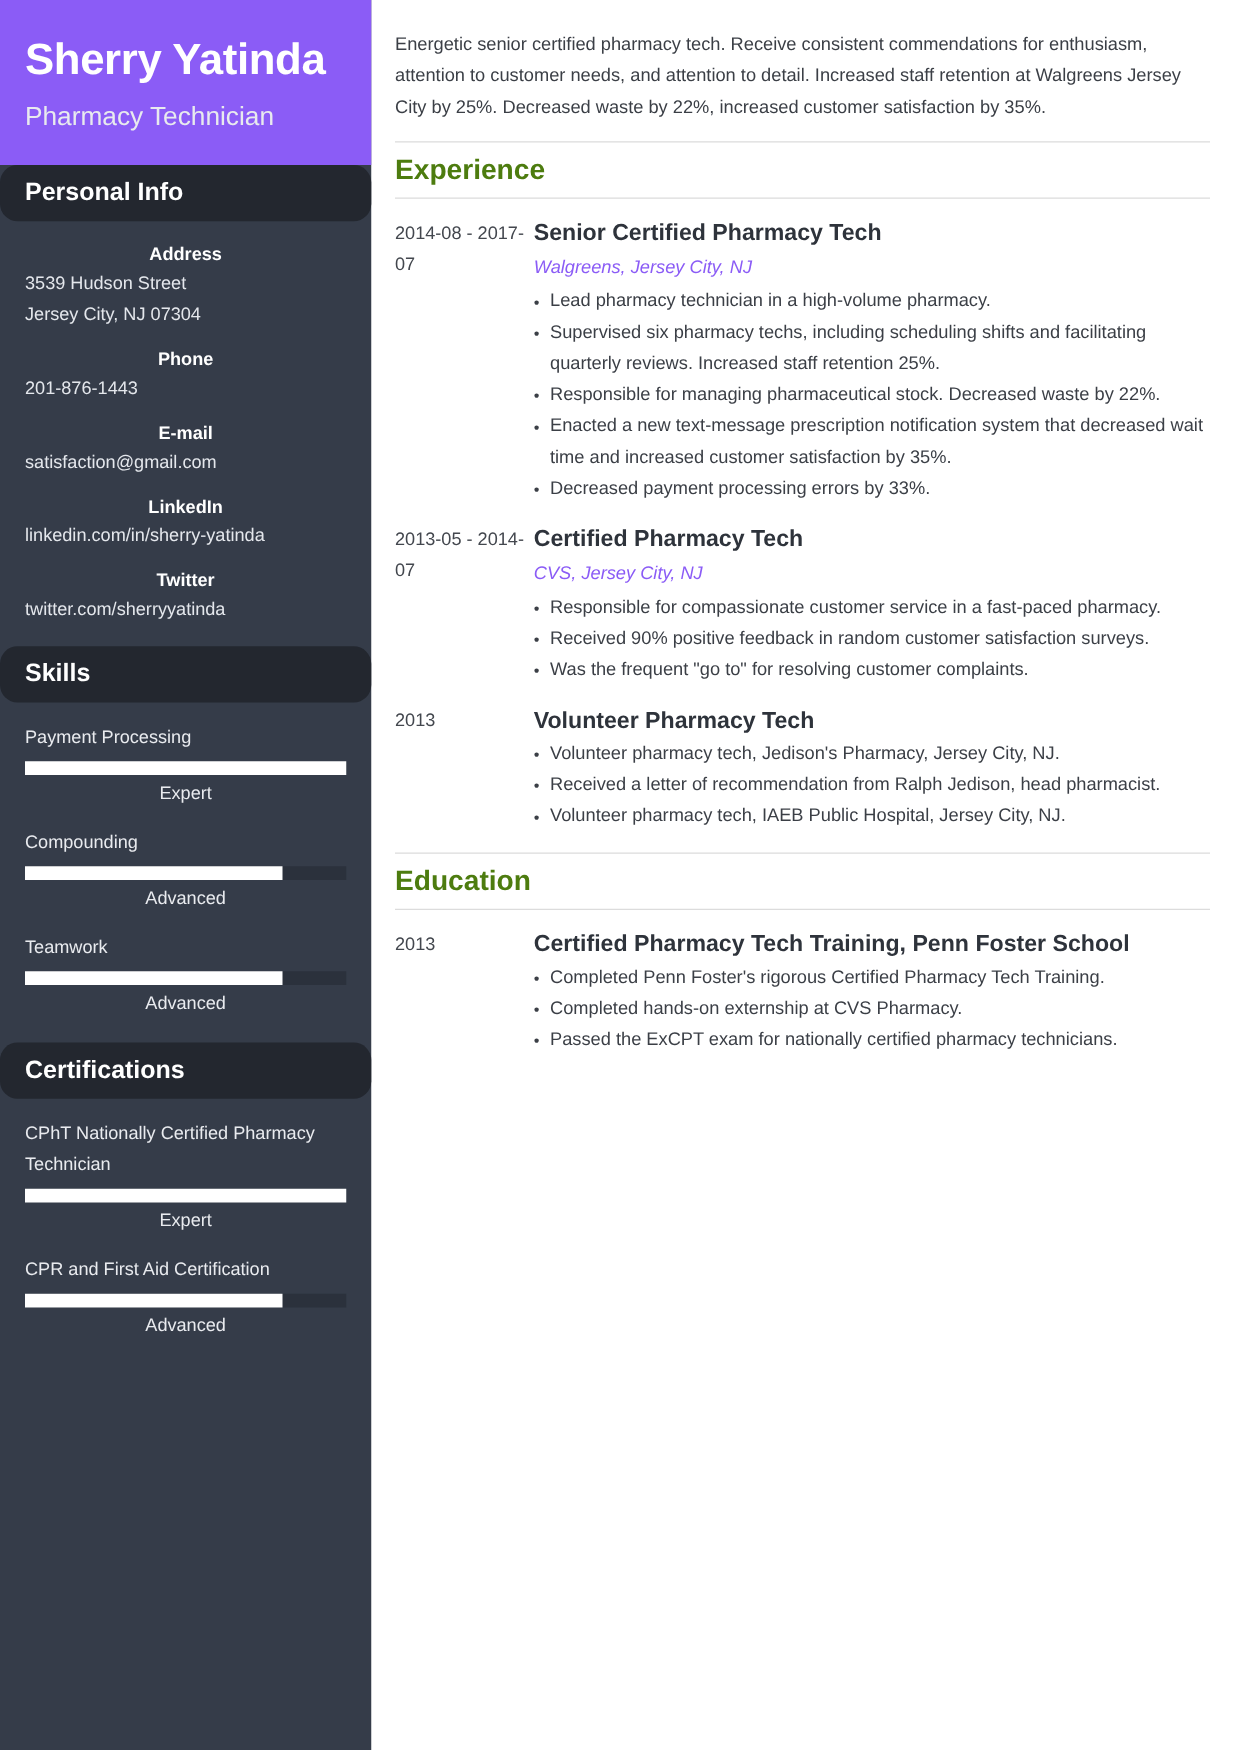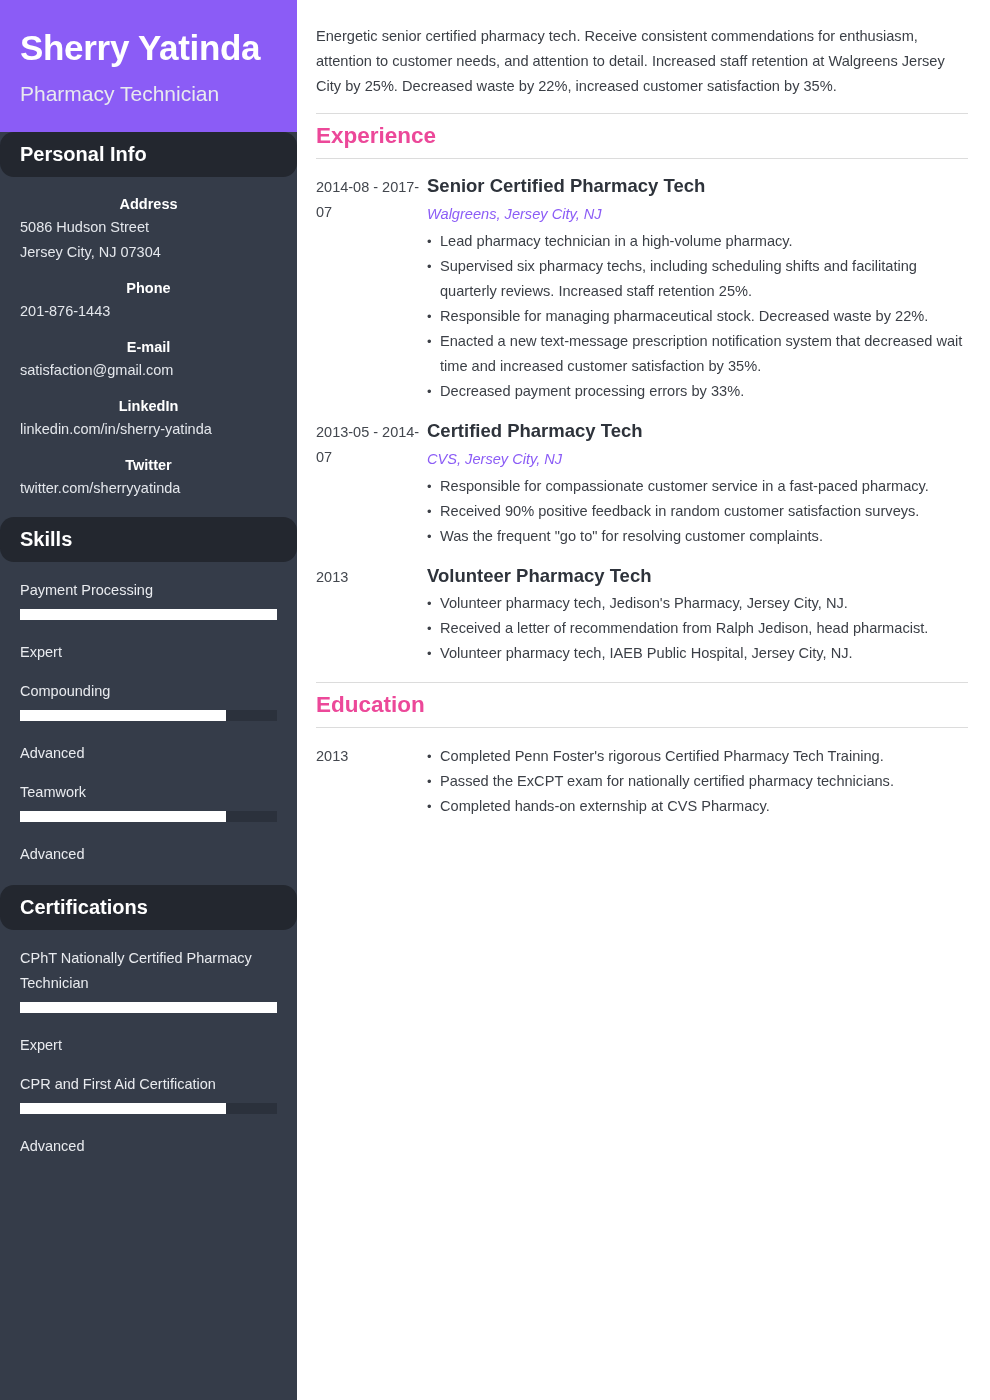--- a/index.html
+++ b/index.html
@@ -47,39 +47,39 @@
 
   .skill { margin-bottom: 14px; }
   .skill-name {
     font-size: 14.5px; line-height: 25px; color: #e9ebef; margin-bottom: 6px;
   }
   .bar-track {
     width: 257px; height: 11px; background: #2b313c;
   }
   .bar-fill { height: 11px; background: #ffffff; }
   .skill-level {
-    text-align: left; font-size: 14.5px; line-height: 25px;
-    color: #e9ebef; margin-top: 20px;
+    text-align: center; font-size: 14.5px; line-height: 25px;
+    color: #e9ebef; margin-top: 3px;
   }
 
   
   .main { flex: 1; padding: 24px 22px 0 19px; }
   .summary {
     font-size: 14.6px; line-height: 25px; color: #3b3f46;
     margin-bottom: 14px;
   }
   .section { margin-bottom: 0; }
   .section-head {
     border-top: 1px solid #dcdcdc;
     border-bottom: 1px solid #dcdcdc;
     padding: 8px 0 8px 0;
     margin-bottom: 14px;
   }
   .section-title {
-    font-size: 22.5px; line-height: 28px; font-weight: bold; color: #ec4899;
+    font-size: 22.5px; line-height: 28px; font-weight: bold; color: #4d7c0f;
   }
   .entry { display: flex; margin-bottom: 14px; }
   .entry-dates {
     width: 111px; min-width: 111px;
     font-size: 14.5px; line-height: 25px; color: #43474e;
     padding-top: 2px;
   }
   .entry-body { flex: 1; }
   .entry-title {
     font-size: 18.5px; line-height: 26px; font-weight: bold; color: #2e333b;
@@ -112,21 +112,21 @@
       <div class="name">Sherry Yatinda</div>
       <div class="job-title">Pharmacy Technician</div>
     </div>
 
     <div class="sec-bar">
       <div class="sec-bar-title">Personal Info</div>
     </div>
     <div class="side-body" id="personal-info-list">
         <div class="info-item">
           <div class="info-label">Address</div>
-          <div class="info-value">5086 Hudson Street</div>
+          <div class="info-value">3539 Hudson Street</div>
           <div class="info-value">Jersey City, NJ 07304</div>
         </div>
         <div class="info-item">
           <div class="info-label">Phone</div>
           <div class="info-value">201-876-1443</div>
         </div>
         <div class="info-item">
           <div class="info-label">E-mail</div>
           <div class="info-value">satisfaction@gmail.com</div>
         </div>
@@ -239,24 +239,25 @@
     </section>
 
     <section class="section edu-spacer">
       <div class="section-head">
         <h2 class="section-title">Education</h2>
       </div>
       <div id="education-list">
           <div class="entry">
             <div class="entry-dates">2013</div>
             <div class="entry-body">
+              <div class="entry-title">Certified Pharmacy Tech Training, Penn Foster School</div>
               <ul class="bullets">
                 <li>Completed Penn Foster's rigorous Certified Pharmacy Tech Training.</li>
+                <li>Completed hands-on externship at CVS Pharmacy.</li>
                 <li>Passed the ExCPT exam for nationally certified pharmacy technicians.</li>
-                <li>Completed hands-on externship at CVS Pharmacy.</li>
               </ul>
             </div>
           </div>
         </div>
     </section>
 
   </main>
 </div>
 
 </body></html>

